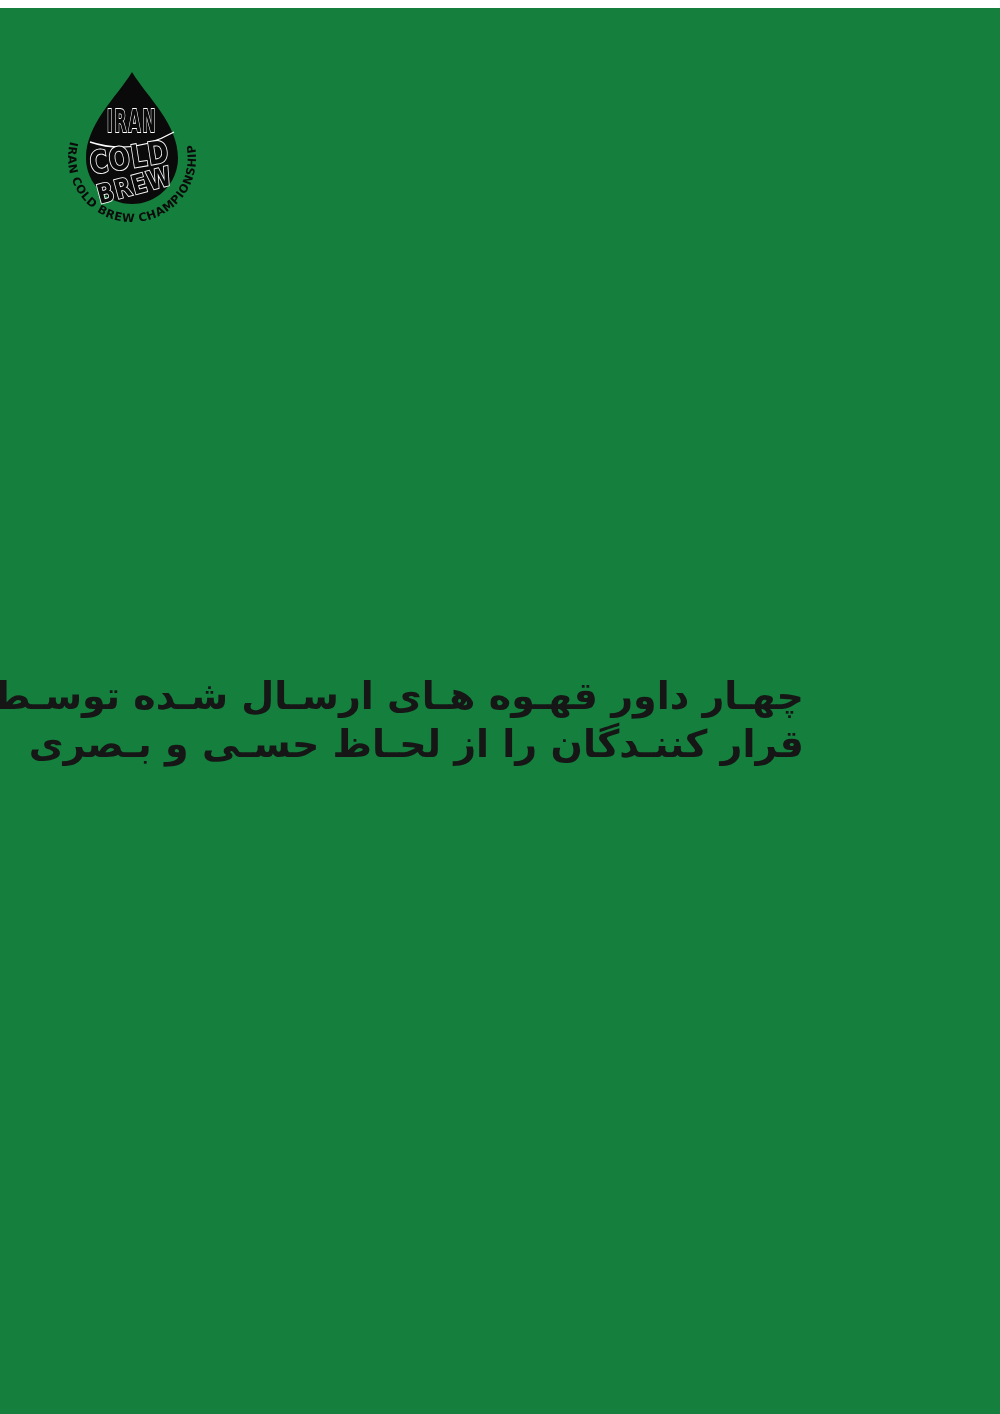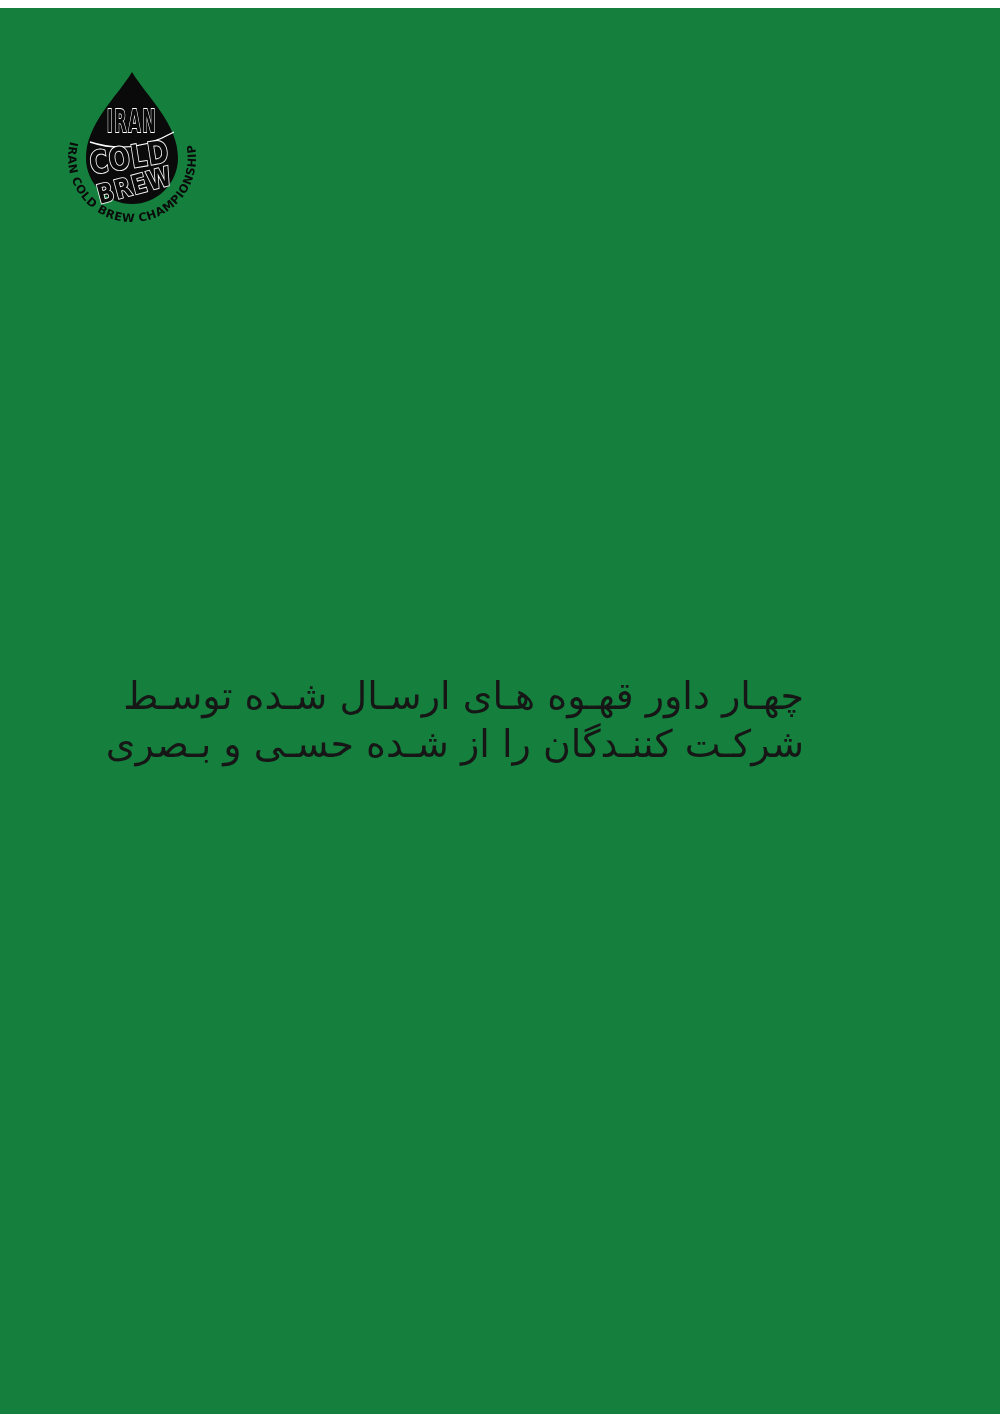--- a/index.html
+++ b/index.html
@@ -31,21 +31,21 @@
   .caption{
     position:absolute;
     top:664px;
     right:196px;
     width:640px;
     direction:rtl;
     text-align:center;
     color:#161616;
     font-size:38px;
     line-height:48px;
-    font-weight:400;
+    font-weight:700;
     letter-spacing:0;
   }
   .caption .line{
     display:block;
     white-space:nowrap;
   }
 </style>
 </head>
 <body>
 
@@ -68,16 +68,16 @@
       <text transform="translate(77,124) rotate(-15) scale(1,1.2)" text-anchor="middle" font-size="22" font-weight="bold" letter-spacing="1" fill="#0a0a0a" stroke="#ffffff" stroke-width="1.5" paint-order="stroke">BREW</text>
 
       <text font-size="11.5" font-weight="bold" letter-spacing="1" fill="#0a0a0a">
         <textPath href="#ringPath" startOffset="0" textLength="232">IRAN COLD BREW CHAMPIONSHIP</textPath>
       </text>
     </svg>
   </div>
 
   <div class="caption" dir="rtl" lang="fa">
     <span class="line">چهـار داور قهـوه هـای ارسـال شـده توسـط</span>
-    <span class="line">شرکـت کننـدگان را از شـده حسـی و بـصری</span>
+    <span class="line">قرار کننـدگان را از لحـاظ حسـی و بـصری</span>
   </div>
 
 </div>
 
 </body></html>

